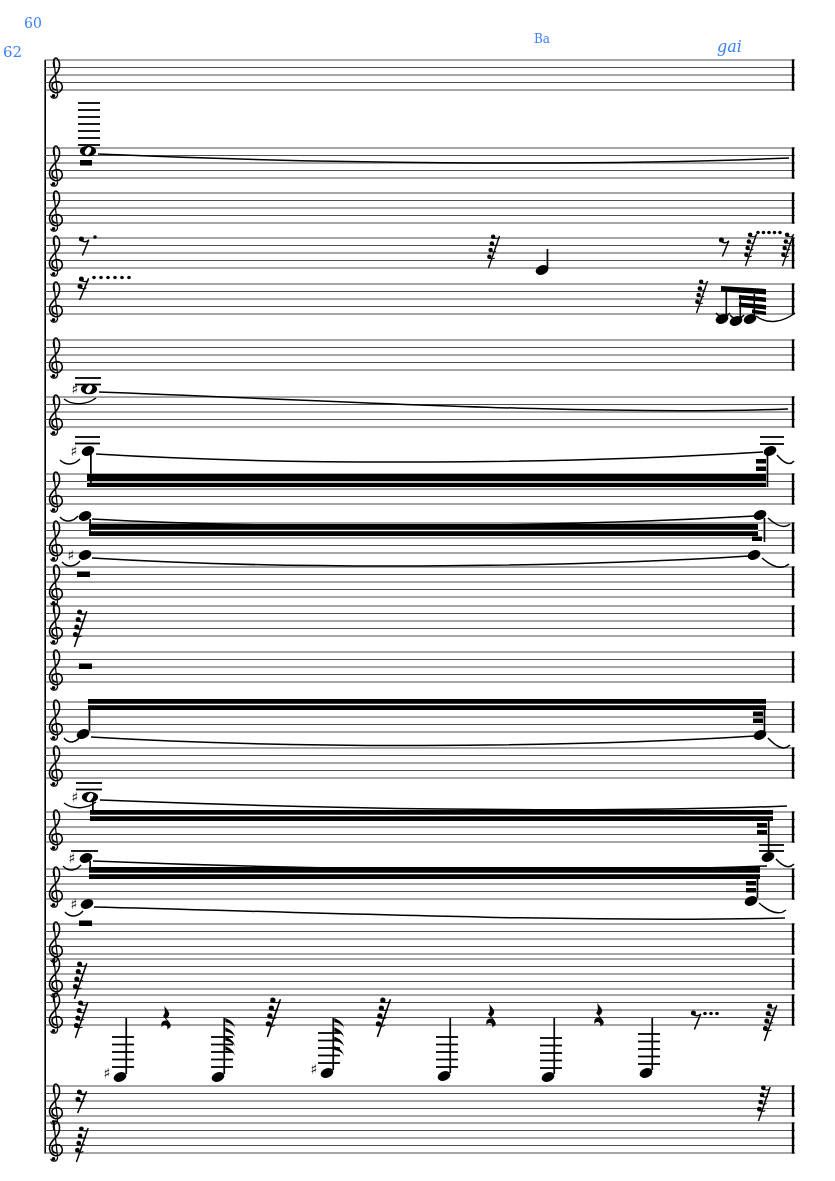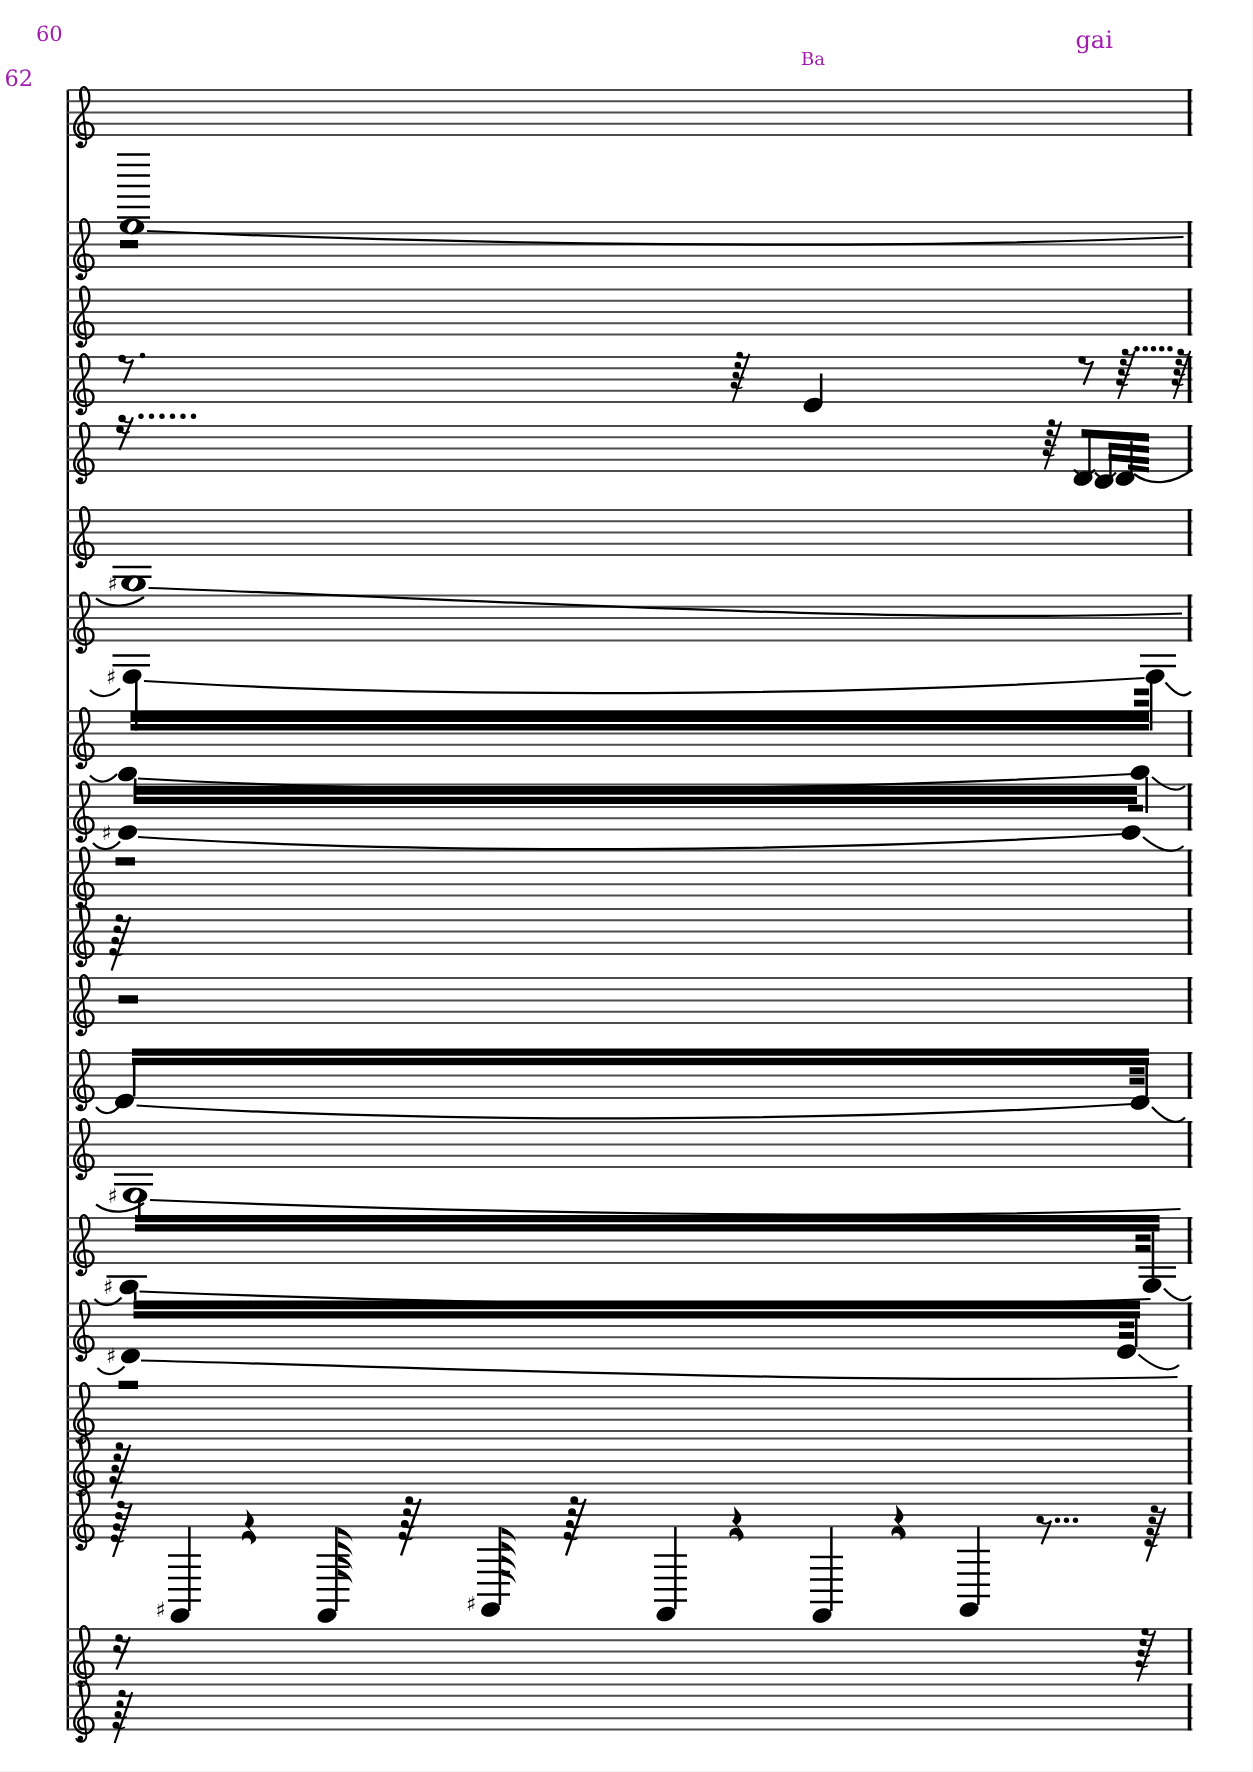--- a/index.html
+++ b/index.html
@@ -1,22 +1,22 @@
 <!DOCTYPE html>
 <html><head>
 <meta charset="utf-8">
 <style>
   html,body{margin:0;padding:0;background:#e9e9e9;}
   #page{position:relative;width:835px;height:1181px;background:#ffffff;overflow:hidden;
         font-family:"DejaVu Serif", serif;}
-  .txt{position:absolute;color:#a21caf;white-space:pre;line-height:1;}
+  .txt{position:absolute;color:#3b82f6;white-space:pre;line-height:1;}
   #page-number{left:24px;top:16px;font-size:14px;}
   #measure-number{left:3px;top:45px;font-size:15px;}
   #lyric-ba{left:534px;top:33px;font-size:12px;}
-  #lyric-gai{left:717px;top:19px;font-size:16px;}
+  #lyric-gai{left:717px;top:39px;font-size:16px;font-style:italic;}
   #score-canvas{position:absolute;left:0;top:0;width:835px;height:1181px;}
   svg{display:block;}
 </style>
 </head>
 <body>
 
 <div id="page">
   <div class="txt" id="page-number">60</div>
   <div class="txt" id="measure-number">62</div>
   <div class="txt" id="lyric-ba">Ba</div>

